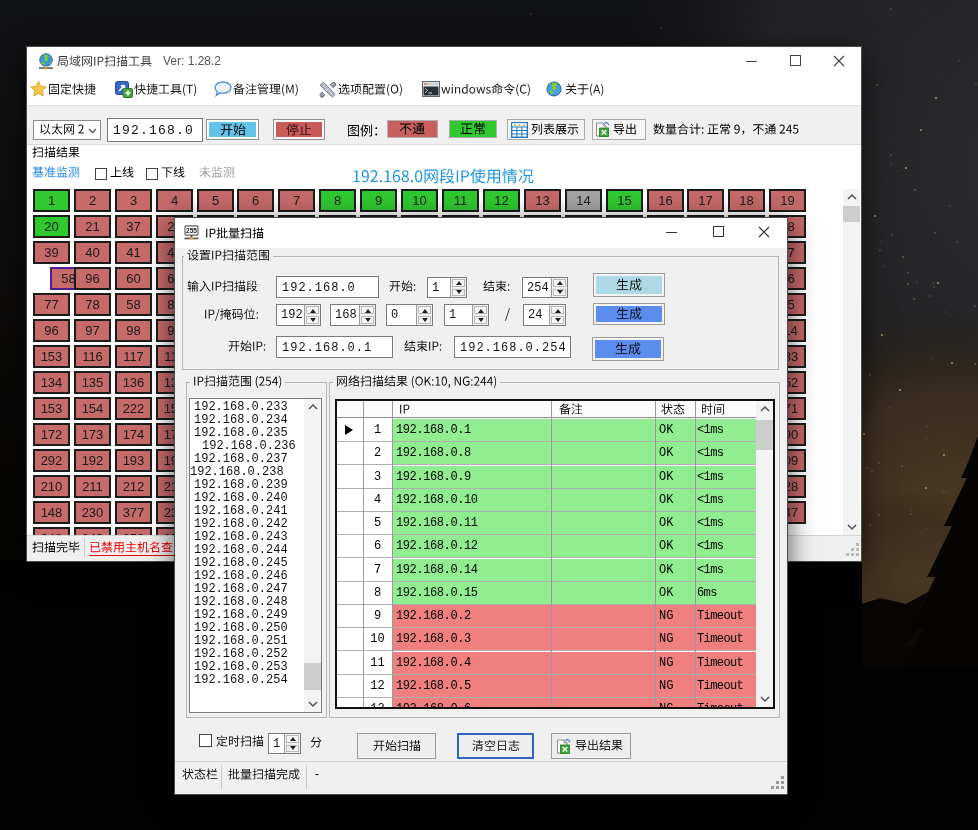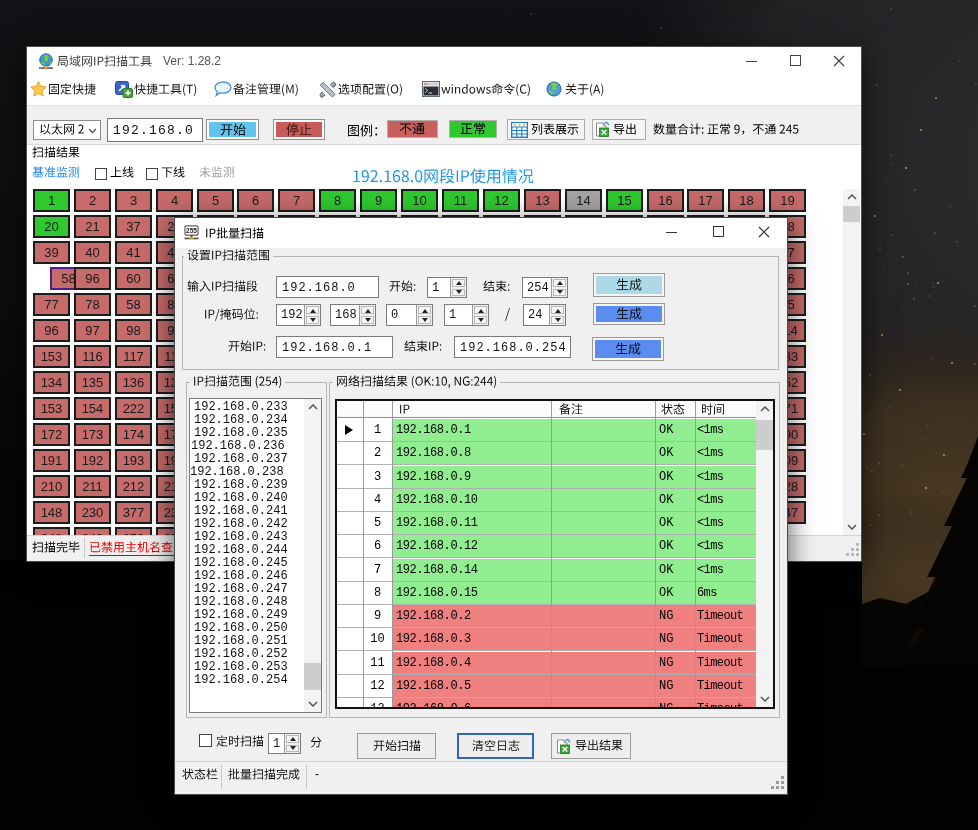--- a/index.html
+++ b/index.html
@@ -498,21 +498,21 @@
       <div style="position:absolute;left:374px;top:376px;width:37px;height:23px;background:#c66a6a;border:2px solid #1c1c1c;font:13px 'Liberation Sans',sans-serif;color:#1a1a1a;display:flex;align-items:center;justify-content:center">181</div>
       <div style="position:absolute;left:415px;top:376px;width:37px;height:23px;background:#c66a6a;border:2px solid #1c1c1c;font:13px 'Liberation Sans',sans-serif;color:#1a1a1a;display:flex;align-items:center;justify-content:center">182</div>
       <div style="position:absolute;left:456px;top:376px;width:37px;height:23px;background:#c66a6a;border:2px solid #1c1c1c;font:13px 'Liberation Sans',sans-serif;color:#1a1a1a;display:flex;align-items:center;justify-content:center">183</div>
       <div style="position:absolute;left:497px;top:376px;width:37px;height:23px;background:#c66a6a;border:2px solid #1c1c1c;font:13px 'Liberation Sans',sans-serif;color:#1a1a1a;display:flex;align-items:center;justify-content:center">184</div>
       <div style="position:absolute;left:538px;top:376px;width:37px;height:23px;background:#c66a6a;border:2px solid #1c1c1c;font:13px 'Liberation Sans',sans-serif;color:#1a1a1a;display:flex;align-items:center;justify-content:center">185</div>
       <div style="position:absolute;left:579px;top:376px;width:37px;height:23px;background:#c66a6a;border:2px solid #1c1c1c;font:13px 'Liberation Sans',sans-serif;color:#1a1a1a;display:flex;align-items:center;justify-content:center">186</div>
       <div style="position:absolute;left:620px;top:376px;width:37px;height:23px;background:#c66a6a;border:2px solid #1c1c1c;font:13px 'Liberation Sans',sans-serif;color:#1a1a1a;display:flex;align-items:center;justify-content:center">187</div>
       <div style="position:absolute;left:660px;top:376px;width:37px;height:23px;background:#c66a6a;border:2px solid #1c1c1c;font:13px 'Liberation Sans',sans-serif;color:#1a1a1a;display:flex;align-items:center;justify-content:center">188</div>
       <div style="position:absolute;left:701px;top:376px;width:37px;height:23px;background:#c66a6a;border:2px solid #1c1c1c;font:13px 'Liberation Sans',sans-serif;color:#1a1a1a;display:flex;align-items:center;justify-content:center">189</div>
       <div style="position:absolute;left:742px;top:376px;width:37px;height:23px;background:#c66a6a;border:2px solid #1c1c1c;font:13px 'Liberation Sans',sans-serif;color:#1a1a1a;display:flex;align-items:center;justify-content:center">190</div>
-      <div style="position:absolute;left:6px;top:402px;width:37px;height:23px;background:#c66a6a;border:2px solid #1c1c1c;font:13px 'Liberation Sans',sans-serif;color:#1a1a1a;display:flex;align-items:center;justify-content:center">191</div>
+      <div style="position:absolute;left:6px;top:402px;width:37px;height:23px;background:#c66a6a;border:2px solid #1c1c1c;font:13px 'Liberation Sans',sans-serif;color:#1a1a1a;display:flex;align-items:center;justify-content:center">292</div>
       <div style="position:absolute;left:47px;top:402px;width:37px;height:23px;background:#c66a6a;border:2px solid #1c1c1c;font:13px 'Liberation Sans',sans-serif;color:#1a1a1a;display:flex;align-items:center;justify-content:center">192</div>
       <div style="position:absolute;left:88px;top:402px;width:37px;height:23px;background:#c66a6a;border:2px solid #1c1c1c;font:13px 'Liberation Sans',sans-serif;color:#1a1a1a;display:flex;align-items:center;justify-content:center">193</div>
       <div style="position:absolute;left:129px;top:402px;width:37px;height:23px;background:#c66a6a;border:2px solid #1c1c1c;font:13px 'Liberation Sans',sans-serif;color:#1a1a1a;display:flex;align-items:center;justify-content:center">194</div>
       <div style="position:absolute;left:170px;top:402px;width:37px;height:23px;background:#c66a6a;border:2px solid #1c1c1c;font:13px 'Liberation Sans',sans-serif;color:#1a1a1a;display:flex;align-items:center;justify-content:center">195</div>
       <div style="position:absolute;left:210px;top:402px;width:37px;height:23px;background:#c66a6a;border:2px solid #1c1c1c;font:13px 'Liberation Sans',sans-serif;color:#1a1a1a;display:flex;align-items:center;justify-content:center">196</div>
       <div style="position:absolute;left:251px;top:402px;width:37px;height:23px;background:#c66a6a;border:2px solid #1c1c1c;font:13px 'Liberation Sans',sans-serif;color:#1a1a1a;display:flex;align-items:center;justify-content:center">197</div>
       <div style="position:absolute;left:292px;top:402px;width:37px;height:23px;background:#c66a6a;border:2px solid #1c1c1c;font:13px 'Liberation Sans',sans-serif;color:#1a1a1a;display:flex;align-items:center;justify-content:center">198</div>
       <div style="position:absolute;left:333px;top:402px;width:37px;height:23px;background:#c66a6a;border:2px solid #1c1c1c;font:13px 'Liberation Sans',sans-serif;color:#1a1a1a;display:flex;align-items:center;justify-content:center">199</div>
       <div style="position:absolute;left:374px;top:402px;width:37px;height:23px;background:#c66a6a;border:2px solid #1c1c1c;font:13px 'Liberation Sans',sans-serif;color:#1a1a1a;display:flex;align-items:center;justify-content:center">200</div>
       <div style="position:absolute;left:415px;top:402px;width:37px;height:23px;background:#c66a6a;border:2px solid #1c1c1c;font:13px 'Liberation Sans',sans-serif;color:#1a1a1a;display:flex;align-items:center;justify-content:center">201</div>
@@ -762,21 +762,21 @@
     <div style="position:absolute;left:11px;top:164px;width:141px;height:336px;border:1px solid #b5b5b5"></div>
     <div style="position:absolute;left:15px;top:157px;background:#f0f0f0;padding:0 3px">
       <svg width="89.3" height="13.0" viewBox="0 0 89.3 13.0" style="display:block;overflow:visible">
         <path d="M1.2 10.6H2.2V1.8H1.2Z M4.7 10.6H5.7V7H7.2C9.1 7 10.4 6.1 10.4 4.3C10.4 2.4 9.1 1.8 7.1 1.8H4.7ZM5.7 6.2V2.6H7C8.6 2.6 9.4 3 9.4 4.3C9.4 5.6 8.6 6.2 7 6.2Z M13.4 0.5V2.9H11.6V3.6H13.4V6.4L11.4 6.8L11.7 7.6L13.4 7.2V10.5C13.4 10.6 13.3 10.7 13.2 10.7C13 10.7 12.5 10.7 11.9 10.7C12 10.9 12.1 11.2 12.1 11.4C13 11.4 13.5 11.4 13.8 11.3C14.1 11.2 14.2 10.9 14.2 10.5V7L15.9 6.5L15.8 5.8L14.2 6.2V3.6H15.8V2.9H14.2V0.5ZM16 1.6V2.4H21V5.5H16.3V6.3H21V9.8H15.9V10.6H21V11.5H21.8V1.6Z M32 0.5V2.3H29.7V0.5H29V2.3H27.3V3H29V4.6H29.7V3H32V4.6H32.7V3H34.4V2.3H32.7V0.5ZM28.5 8.4H30.5V10.1H28.5ZM28.5 7.6V5.9H30.5V7.6ZM33.1 8.4V10.1H31.2V8.4ZM33.1 7.6H31.2V5.9H33.1ZM27.8 5.2V11.5H28.5V10.9H33.1V11.4H33.9V5.2ZM25 0.5V2.9H23.5V3.7H25V6.4C24.3 6.6 23.8 6.8 23.3 6.9L23.5 7.7L25 7.2V10.5C25 10.6 24.9 10.7 24.7 10.7C24.6 10.7 24.1 10.7 23.6 10.7C23.7 10.9 23.8 11.2 23.8 11.4C24.6 11.4 25 11.4 25.3 11.3C25.6 11.2 25.7 10.9 25.7 10.5V7L27 6.5L26.9 5.8L25.7 6.2V3.7H27V2.9H25.7V0.5Z M35.9 10.8 36.4 11.5C37.3 10.6 38.4 9.4 39.2 8.4L38.8 7.8C37.8 8.8 36.7 10.1 35.9 10.8ZM36.4 4.2C37.1 4.6 38.1 5.2 38.6 5.5L39 4.9C38.5 4.6 37.5 4 36.8 3.7ZM35.7 6.5C36.4 6.8 37.4 7.3 37.9 7.6L38.4 7C37.8 6.7 36.8 6.2 36.1 5.9ZM39.9 4.1V9.9C39.9 11 40.3 11.3 41.7 11.3C42 11.3 44.4 11.3 44.8 11.3C46 11.3 46.3 10.8 46.4 9.2C46.2 9.1 45.9 9 45.7 8.9C45.6 10.2 45.5 10.5 44.7 10.5C44.2 10.5 42.1 10.5 41.7 10.5C40.9 10.5 40.7 10.4 40.7 9.9V4.8H44.6V7.1C44.6 7.3 44.5 7.4 44.3 7.4C44.1 7.4 43.3 7.4 42.5 7.4C42.6 7.6 42.7 7.9 42.8 8.1C43.8 8.1 44.5 8.1 44.9 8C45.3 7.9 45.4 7.6 45.4 7.1V4.1ZM42.6 0.5V1.6H39.2V0.5H38.4V1.6H35.7V2.3H38.4V3.5H39.2V2.3H42.6V3.5H43.5V2.3H46.3V1.6H43.5V0.5Z M49.6 3.1V3.8H52.5V4.8H50.1V5.5H52.5V6.6H49.4V7.3H52.5V9.8H53.3V7.3H55.6C55.5 8 55.4 8.3 55.3 8.5C55.2 8.5 55.1 8.6 55 8.6C54.8 8.6 54.4 8.6 54 8.5C54 8.7 54.1 9 54.1 9.2C54.6 9.2 55.1 9.2 55.3 9.2C55.6 9.1 55.7 9.1 55.9 8.9C56.1 8.7 56.2 8.1 56.4 6.9C56.4 6.8 56.4 6.6 56.4 6.6H53.3V5.5H55.8V4.8H53.3V3.8H56.3V3.1H53.3V2.1H52.5V3.1ZM48 1V11.5H48.7V10.9H57.2V11.5H58V1ZM48.7 10.2V1.7H57.2V10.2Z M64.5 12.9 65.1 12.6C64.1 10.9 63.6 8.9 63.6 6.8C63.6 4.8 64.1 2.8 65.1 1.1L64.5 0.8C63.4 2.6 62.7 4.5 62.7 6.8C62.7 9.2 63.4 11.1 64.5 12.9Z M66.1 10.6H71.6V9.7H69.1C68.6 9.7 68.1 9.8 67.6 9.8C69.8 7.8 71.2 6 71.2 4.2C71.2 2.6 70.2 1.6 68.6 1.6C67.5 1.6 66.8 2.1 66.1 2.9L66.7 3.5C67.2 2.9 67.8 2.4 68.5 2.4C69.7 2.4 70.2 3.2 70.2 4.2C70.2 5.7 69 7.5 66.1 10Z M75.3 10.7C76.8 10.7 78.1 9.6 78.1 7.7C78.1 5.8 77 4.9 75.5 4.9C75 4.9 74.5 5.1 74.1 5.3L74.4 2.6H77.7V1.8H73.5L73.2 5.9L73.8 6.2C74.3 5.9 74.7 5.7 75.3 5.7C76.4 5.7 77.1 6.4 77.1 7.8C77.1 9.1 76.3 9.9 75.2 9.9C74.2 9.9 73.5 9.4 73 8.9L72.5 9.6C73.1 10.1 73.9 10.7 75.3 10.7Z M82.9 10.6H83.8V8.1H85V7.3H83.8V1.8H82.7L79 7.5V8.1H82.9ZM82.9 7.3H80.1L82.2 4.2C82.4 3.8 82.7 3.3 82.9 2.9H82.9C82.9 3.3 82.9 4 82.9 4.5Z M86.5 12.9C87.6 11.1 88.2 9.2 88.2 6.8C88.2 4.5 87.6 2.6 86.5 0.8L85.9 1.1C86.9 2.8 87.4 4.8 87.4 6.8C87.4 8.9 86.9 10.9 85.9 12.6Z" fill="#000"></path>
       </svg>
     </div>
     <div class="mono" style="position:absolute;left:14px;top:180px;width:133px;height:315px;padding-top:2px;border:1px solid #7b7b7b;background:#fff;font-size:12px;color:#111;overflow:hidden">
       <div style="height:13px;line-height:13px;padding-left:4px">192.168.0.233</div>
       <div style="height:13px;line-height:13px;padding-left:4px">192.168.0.234</div>
       <div style="height:13px;line-height:13px;padding-left:4px">192.168.0.235</div>
-      <div style="height:13px;line-height:13px;padding-left:1px">192.168.0.236</div>
+      <div style="height:13px;line-height:13px;padding-left:12px">192.168.0.236</div>
       <div style="height:13px;line-height:13px;padding-left:4px">192.168.0.237</div>
       <div style="height:13px;line-height:13px;">192.168.0.238</div>
       <div style="height:13px;line-height:13px;padding-left:4px">192.168.0.239</div>
       <div style="height:13px;line-height:13px;padding-left:4px">192.168.0.240</div>
       <div style="height:13px;line-height:13px;padding-left:4px">192.168.0.241</div>
       <div style="height:13px;line-height:13px;padding-left:4px">192.168.0.242</div>
       <div style="height:13px;line-height:13px;padding-left:4px">192.168.0.243</div>
       <div style="height:13px;line-height:13px;padding-left:4px">192.168.0.244</div>
       <div style="height:13px;line-height:13px;padding-left:4px">192.168.0.245</div>
       <div style="height:13px;line-height:13px;padding-left:4px">192.168.0.246</div>

